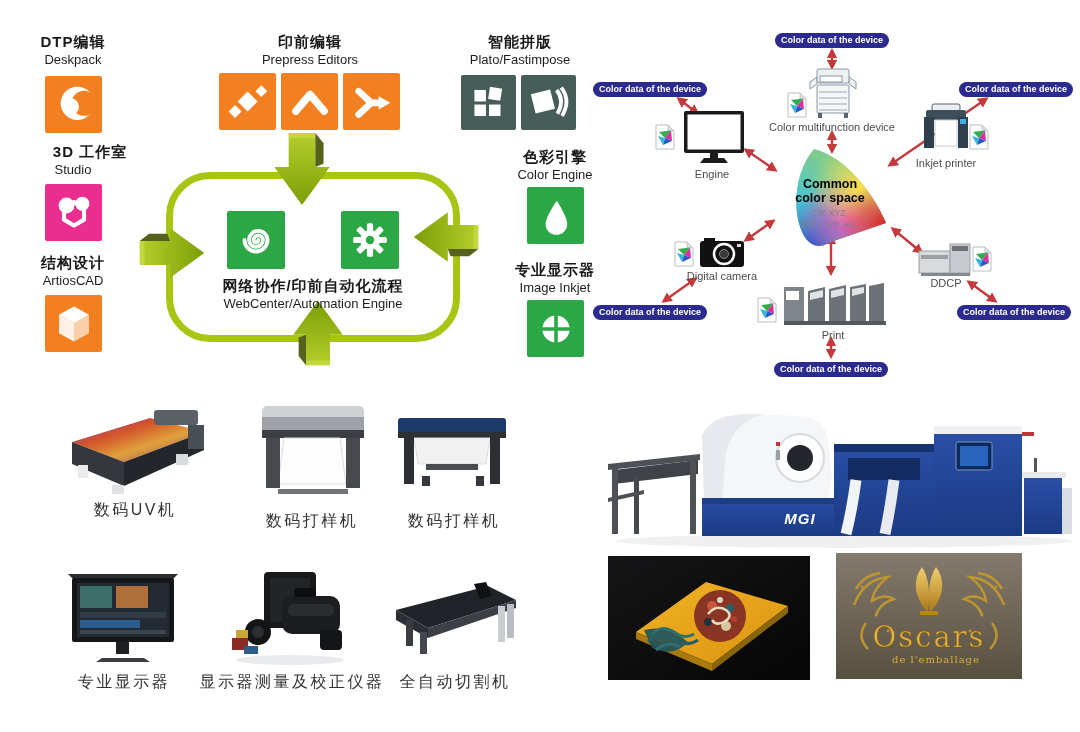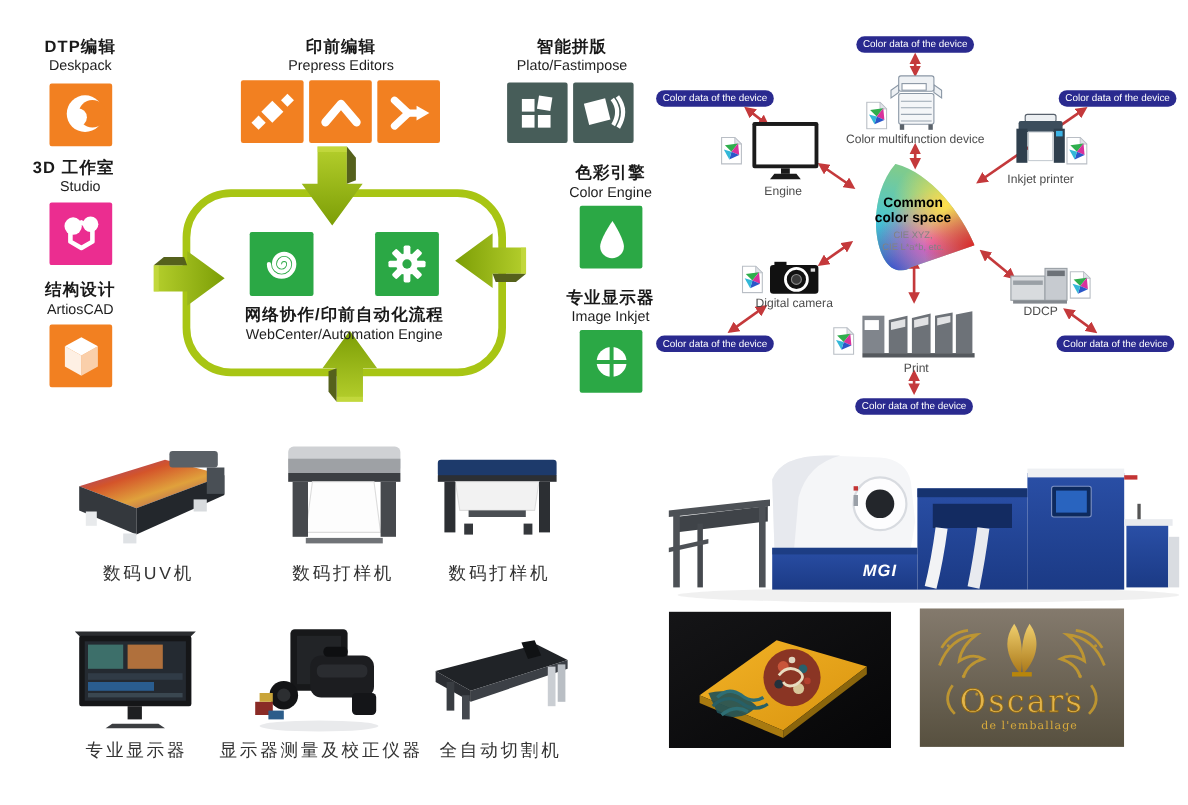--- a/index.html
+++ b/index.html
@@ -9,21 +9,21 @@
 .zh{position:absolute;transform:translateX(-50%);font-weight:bold;font-size:15px;color:#191919;white-space:nowrap;letter-spacing:1px}
 .en{position:absolute;transform:translateX(-50%);font-weight:normal;font-size:13px;color:#1d1d1d;white-space:nowrap}
 .tile{position:absolute;display:flex;align-items:center;justify-content:center;border-radius:2px}
 .tile svg{display:block}
 .orange{background:#F28021}
 .magenta{background:#EB2D90}
 .green{background:#2BA845}
 .slate{background:#475D59}
 .loop{position:absolute;left:166px;top:172px;width:294px;height:170px;border:7px solid #A8C514;border-radius:44px}
 .garr{position:absolute}
-.pill{position:absolute;transform:translateX(-50%);background:#2A2A8F;color:#fff;font-size:9px;line-height:11px;padding:2px 6px;border-radius:8px;white-space:nowrap;font-weight:normal}
+.pill{position:absolute;transform:translateX(-50%);background:#2A2A8F;color:#fff;font-size:9px;line-height:11px;padding:2px 6px;border-radius:8px;white-space:nowrap;font-weight:bold}
 .devlabel{position:absolute;transform:translateX(-50%);font-size:11px;color:#4c4c4c;white-space:nowrap}
 .cietext{position:absolute;transform:translateX(-50%);text-align:center;white-space:nowrap}
 .ciet1{font-size:12.5px;font-weight:bold;color:#000000;line-height:14px}
 .ciet2{font-size:8.5px;color:#828282;line-height:10.5px}
 .plabel{position:absolute;transform:translateX(-50%);font-size:16px;letter-spacing:2.5px;color:#333;white-space:nowrap}
 .photo{position:absolute}
 </style>
 </head>
 <body>
 
@@ -52,21 +52,21 @@
 <div class="zh" style="left:73px;top:33px">DTP编辑</div>
 <div class="en" style="left:73px;top:52px">Deskpack</div>
 <div class="tile orange" style="left:45px;top:76px;width:57px;height:57px">
 <svg width="50" height="50" viewBox="0 0 60 60">
       <circle cx="34" cy="28" r="20" fill="#fff"></circle>
       <circle cx="42" cy="28" r="15" fill="#F28021"></circle>
       <circle cx="26" cy="32" r="10" fill="#fff"></circle>
     </svg>
 </div>
 
-<div class="zh" style="left:67px;top:143px">3D 工作室</div>
+<div class="zh" style="left:90px;top:143px">3D 工作室</div>
 <div class="en" style="left:73px;top:162px">Studio</div>
 <div class="tile magenta" style="left:45px;top:184px;width:57px;height:57px">
 <svg width="50" height="50" viewBox="0 0 60 60">
       <circle cx="21" cy="21" r="9.5" fill="#fff"></circle>
       <circle cx="40" cy="19" r="8.5" fill="#fff"></circle>
       <path d="M30 17 l12 7 v14 l-12 7 -12 -7 v-14 Z" fill="none" stroke="#fff" stroke-width="5" stroke-linejoin="round"></path>
     </svg>
 </div>
 
 <div class="zh" style="left:73px;top:254px">结构设计</div>
@@ -347,21 +347,21 @@
     </defs>
 <polygon points="14,40 92,16 146,30 66,60" fill="url(#uvg)"></polygon>
 <polygon points="14,40 66,60 66,84 14,62" fill="#34383d"></polygon>
 <polygon points="66,60 146,30 146,48 66,84" fill="#23272c"></polygon>
 <rect x="96" y="8" width="44" height="15" rx="3" fill="#5a6066"></rect>
 <rect x="130" y="23" width="16" height="24" fill="#494f55"></rect>
 <rect x="20" y="63" width="10" height="13" fill="#e8eaec"></rect>
     <rect x="54" y="83" width="12" height="9" fill="#dfe2e5"></rect>
     <rect x="118" y="52" width="12" height="11" fill="#d8dbde"></rect>
 </svg>
-<div class="plabel" style="left:135px;top:511px">数码UV机</div>
+<div class="plabel" style="left:135px;top:500px">数码UV机</div>
 
 <svg class="photo" style="left:256px;top:402px" width="114" height="96" viewBox="0 0 114 96">
 <rect x="6" y="4" width="102" height="24" rx="5" fill="#cfd1d4"></rect>
     <rect x="6" y="15" width="102" height="13" fill="#9ea1a5"></rect>
     <rect x="6" y="28" width="102" height="8" fill="#3b3e42"></rect>
 <polygon points="28,36 84,36 90,82 22,82" fill="#fdfdfd" stroke="#dcdcdc"></polygon>
 <rect x="10" y="36" width="14" height="50" fill="#46494d"></rect>
     <rect x="90" y="36" width="14" height="50" fill="#46494d"></rect>
 <rect x="22" y="87" width="70" height="5" fill="#707377"></rect>
 </svg>

